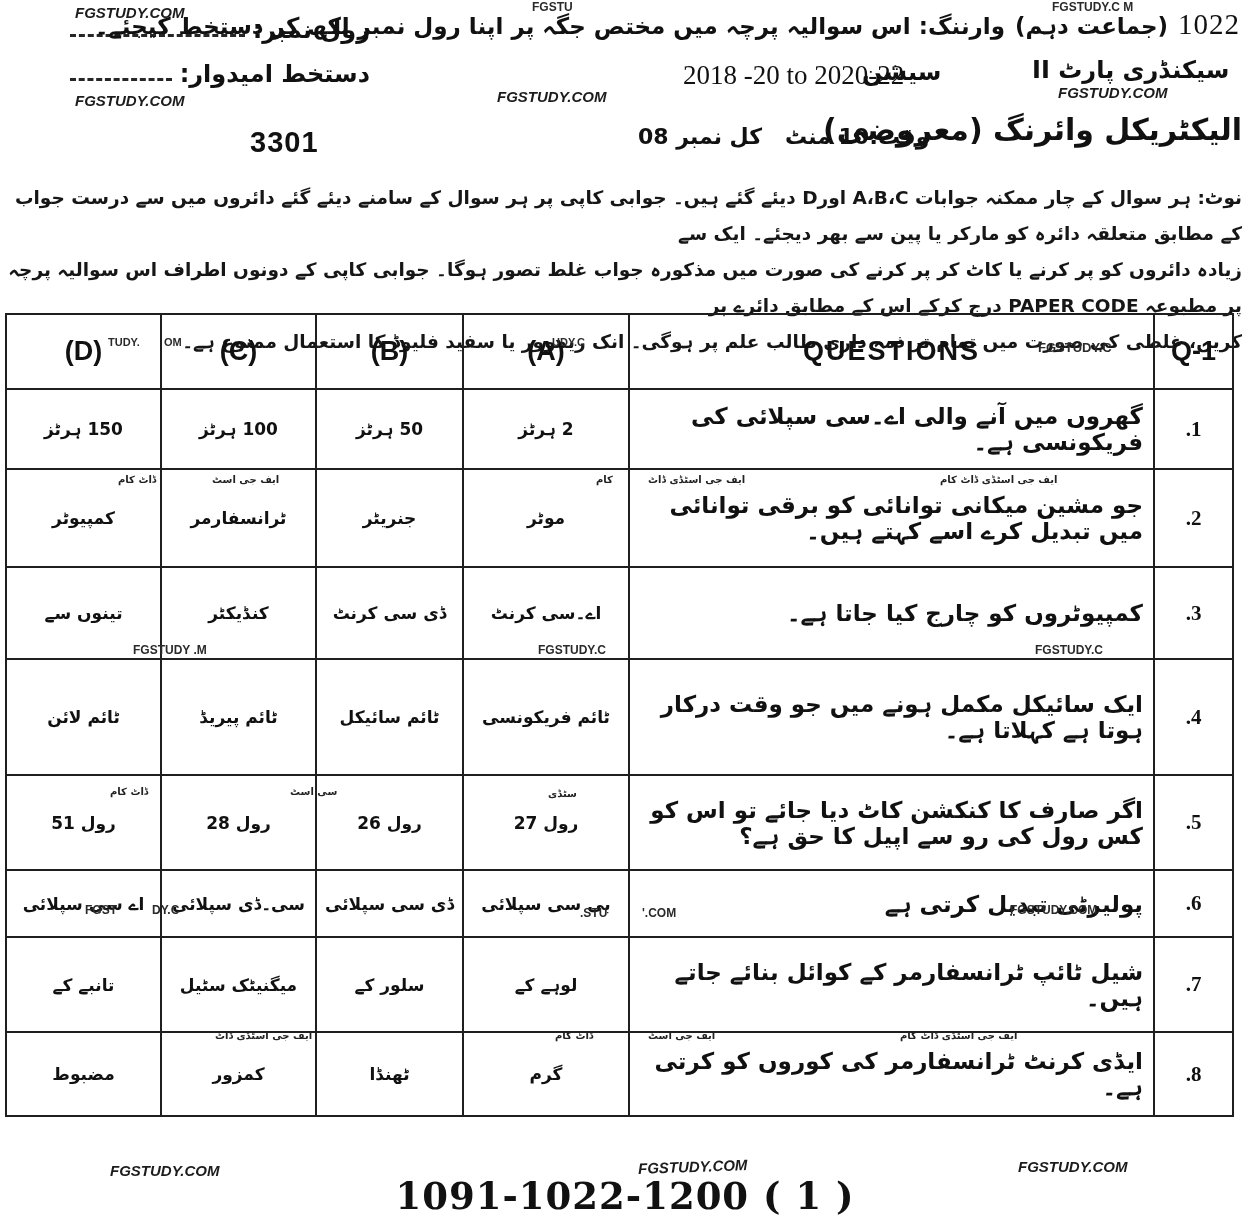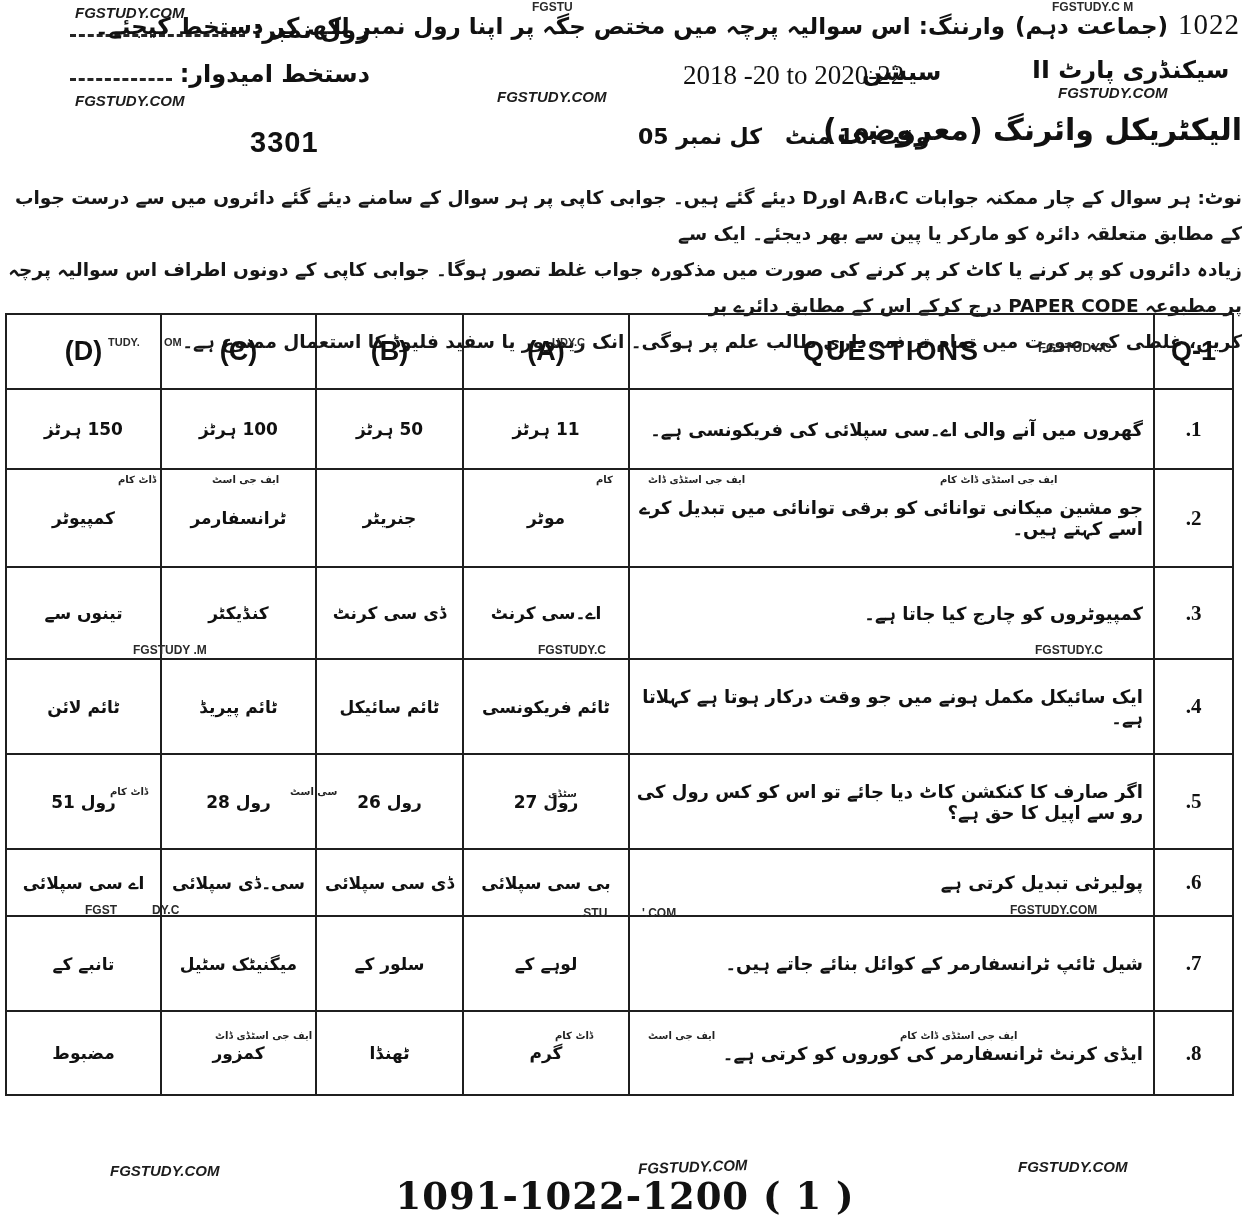--- a/index.html
+++ b/index.html
@@ -34,21 +34,21 @@
   .meta-label{font-size:22px;font-weight:bold;white-space:nowrap;}
   .papercode{font-family:"Liberation Sans",sans-serif;font-weight:bold;font-size:29px;
              letter-spacing:1px;display:flex;gap:38px;}
   
   .note{direction:rtl;text-align:right;font-size:18.5px;font-weight:bold;line-height:1.95;
         color:#161616;}
   
   table.mcq{border-collapse:collapse;table-layout:fixed;width:1227px;}
   table.mcq td{border:2.5px solid #1f1f1f;vertical-align:middle;padding:0 4px;overflow:hidden;}
   .opt-cell{text-align:center;direction:rtl;font-size:17px;font-weight:bold;}
-  .q-cell{direction:rtl;text-align:right;font-size:18px;font-weight:bold;padding-right:10px !important;margin-left:24px;}
+  .q-cell{direction:rtl;text-align:right;font-size:23px;font-weight:bold;padding-right:10px !important;margin-left:24px;}
   .no-cell{direction:rtl;text-align:center;font-size:21px;font-weight:bold;
            font-family:"Liberation Serif",serif;}
   .hdr-cell{text-align:center;font-family:"Liberation Sans",sans-serif;
             font-weight:bold;font-size:27px;}
   .hdr-q{letter-spacing:2px;}
   
   .footer-code{font-family:"DejaVu Serif",serif;font-weight:bold;font-size:37px;letter-spacing:1px;}
 </style>
 </head>
 <body>
@@ -79,21 +79,21 @@
   </div>
 
   <span class="abs urdu" style="left:1032px;top:56px;font-size:24px;font-weight:bold;">سیکنڈری پارٹ II</span>
   <span class="abs urdu" style="left:862px;top:58px;font-size:24px;font-weight:bold;">سیشن</span>
   <span class="abs serif" style="left:683px;top:60px;font-size:27px;">2018 -20 to 2020-22</span>
   <span class="abs wm" style="left:1058px;top:84px;">FGSTUDY.COM</span>
   <span class="abs wm" style="left:497px;top:88px;">FGSTUDY.COM</span>
 
   <span class="abs urdu subject-title" style="right:8px;top:112px;">الیکٹریکل وائرنگ (معروضی)</span>
   <span class="abs urdu meta-label" style="left:785px;top:124px;">وقت:10 منٹ</span>
-  <span class="abs urdu meta-label" style="left:638px;top:124px;">کل نمبر 05</span>
+  <span class="abs urdu meta-label" style="left:638px;top:124px;">کل نمبر 08</span>
   <div class="abs papercode" style="left:250px;top:126px;">
     <span>3301</span>
   </div>
 
   <div class="abs note" style="left:8px;top:180px;width:1234px;">
     <div>نوٹ: ہر سوال کے چار ممکنہ جوابات A،B،C اورD دیئے گئے ہیں۔ جوابی کاپی پر ہر سوال کے سامنے دیئے گئے دائروں میں سے درست جواب کے مطابق متعلقہ دائرہ کو مارکر یا پین سے بھر دیجئے۔ ایک سے</div>
     <div>زیادہ دائروں کو پر کرنے یا کاٹ کر پر کرنے کی صورت میں مذکورہ جواب غلط تصور ہوگا۔ جوابی کاپی کے دونوں اطراف اس سوالیہ پرچہ پر مطبوعہ PAPER CODE درج کرکے اس کے مطابق دائرے پر</div>
     <div>کریں، غلطی کی صورت میں تمام تر ذمہ داری طالب علم پر ہوگی۔ انک ریموور یا سفید فلیوڈ کا استعمال ممنوع ہے۔</div>
   </div>
 
@@ -112,41 +112,41 @@
       <td class="hdr-cell">(C)</td>
       <td class="hdr-cell">(B)</td>
       <td class="hdr-cell">(A)</td>
       <td class="hdr-cell hdr-q">QUESTIONS</td>
       <td class="hdr-cell">Q-1</td>
     </tr>
     <tr style="height:80px">
       <td class="opt-cell">150 ہرٹز</td>
       <td class="opt-cell">100 ہرٹز</td>
       <td class="opt-cell">50 ہرٹز</td>
-      <td class="opt-cell">11 ہرٹز</td>
+      <td class="opt-cell">2 ہرٹز</td>
       <td class="q-cell">گھروں میں آنے والی اے۔سی سپلائی کی فریکونسی ہے۔</td>
       <td class="no-cell">1.</td>
     </tr>
     <tr style="height:98px">
       <td class="opt-cell">کمپیوٹر</td>
       <td class="opt-cell">ٹرانسفارمر</td>
       <td class="opt-cell">جنریٹر</td>
       <td class="opt-cell">موٹر</td>
       <td class="q-cell">جو مشین میکانی توانائی کو برقی توانائی میں تبدیل کرے اسے کہتے ہیں۔</td>
       <td class="no-cell">2.</td>
     </tr>
     <tr style="height:92px">
       <td class="opt-cell">تینوں سے</td>
       <td class="opt-cell">کنڈیکٹر</td>
       <td class="opt-cell">ڈی سی کرنٹ</td>
       <td class="opt-cell">اے۔سی کرنٹ</td>
       <td class="q-cell">کمپیوٹروں کو چارج کیا جاتا ہے۔</td>
       <td class="no-cell">3.</td>
     </tr>
-    <tr style="height:95px">
+    <tr style="height:116px">
       <td class="opt-cell">ٹائم لائن</td>
       <td class="opt-cell">ٹائم پیریڈ</td>
       <td class="opt-cell">ٹائم سائیکل</td>
       <td class="opt-cell">ٹائم فریکونسی</td>
       <td class="q-cell">ایک سائیکل مکمل ہونے میں جو وقت درکار ہوتا ہے کہلاتا ہے۔</td>
       <td class="no-cell">4.</td>
     </tr>
     <tr style="height:95px">
       <td class="opt-cell">رول 51</td>
       <td class="opt-cell">رول 28</td>

